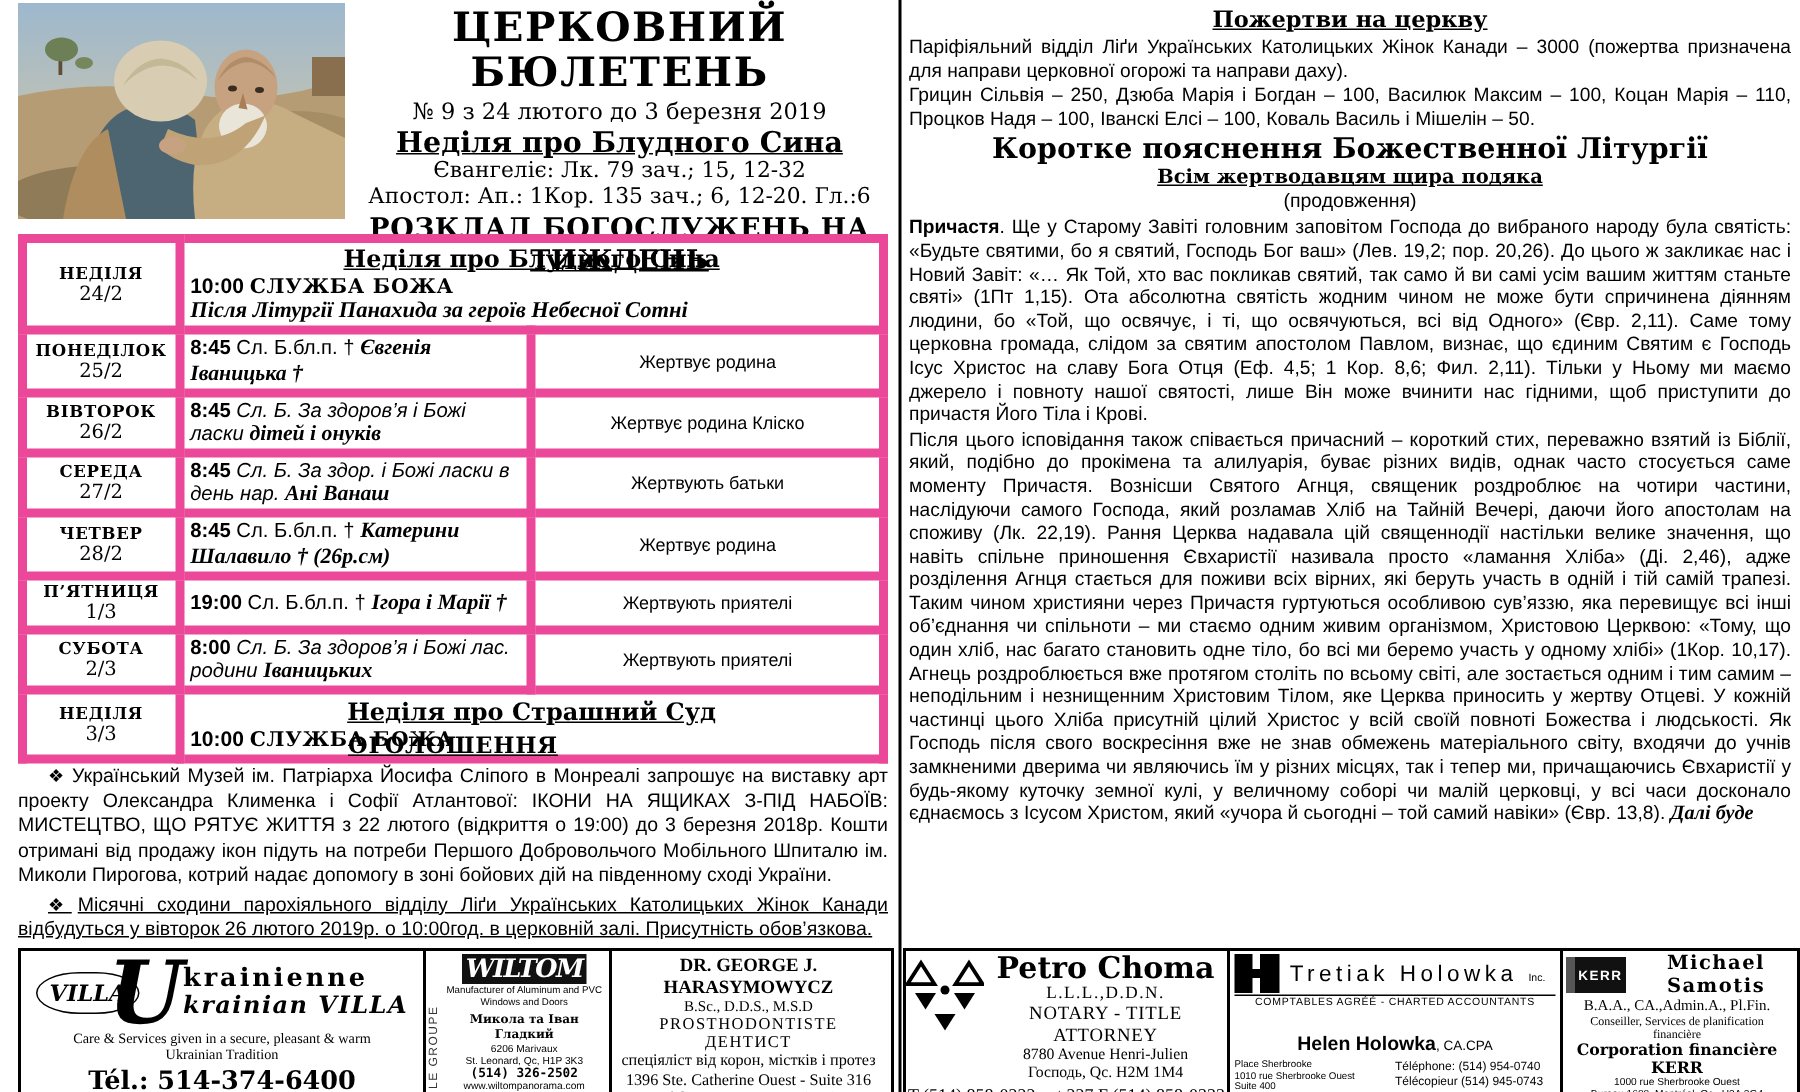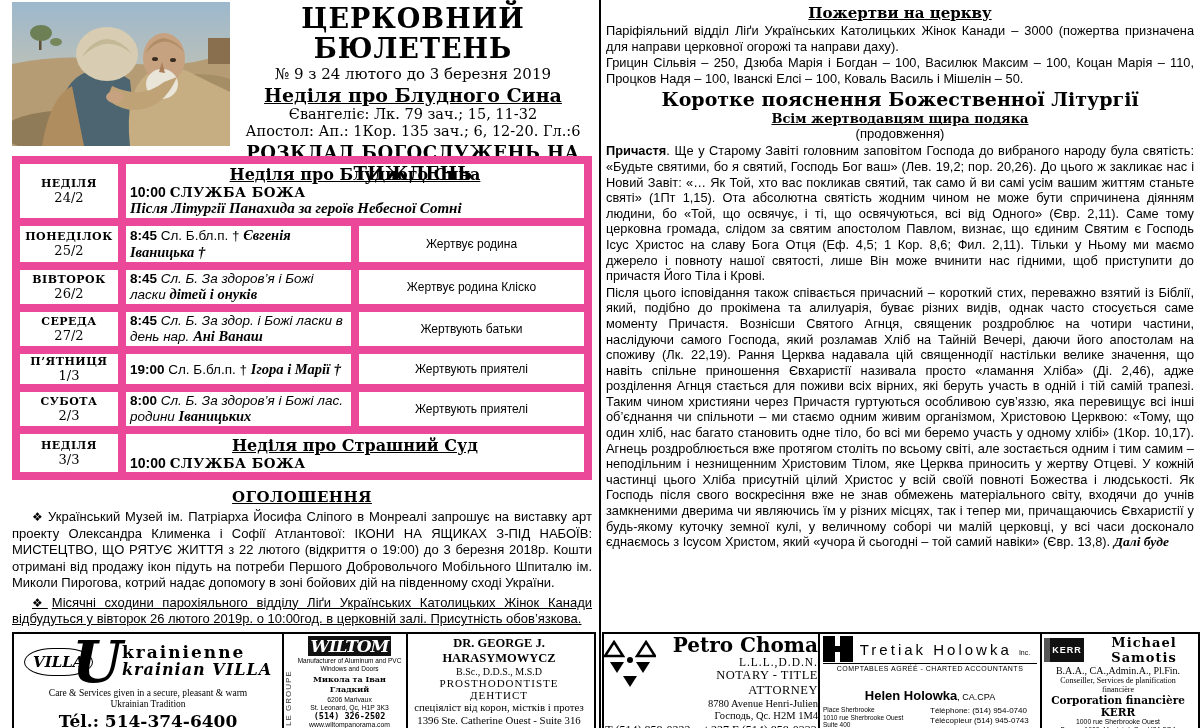--- a/index.html
+++ b/index.html
@@ -12,21 +12,21 @@
   .titleblock{position:absolute;left:232px;top:0px;width:362px;text-align:center;}
   .orn{font-family:"DejaVu Serif",serif;font-weight:bold;}
   .h-title{font-size:27px;letter-spacing:1px;line-height:30px;margin-top:4px;}
   .h-issue{font-family:"DejaVu Serif",serif;font-size:15px;margin-top:1px;}
   .h-sunday{font-size:19px;text-decoration:underline;margin-top:1px;}
   .h-gospel,.h-apostle{font-family:"DejaVu Serif",serif;font-size:14.5px;line-height:17px;}
   .h-sched{font-size:18px;text-decoration:underline;margin-top:2px;letter-spacing:0.5px;}
 
   
   table.sched{position:absolute;left:12px;top:156px;width:580px;border-collapse:collapse;table-layout:fixed;}
-  table.sched td{border:8px solid #ec4899;padding:1px 4px;vertical-align:middle;}
+  table.sched td{border:6px solid #ec4899;padding:1px 4px;vertical-align:middle;}
   td.day{width:74px;text-align:center;}
   td.svc{width:380px;}
   td.donor{width:104px;text-align:center;font-size:12px;line-height:14px;}
   .dayname{font-family:"DejaVu Serif",serif;font-weight:bold;font-size:11px;letter-spacing:0.5px;}
   .daydate{font-family:"DejaVu Serif",serif;font-size:13px;}
   .r0{height:58px;}.r1{height:32px;}.r2{height:38px;}.r3{height:38px;}
   .r4{height:38px;}.r5{height:23px;}.r6{height:34px;}.r7{height:46px;}
   .sun-head{text-align:center;font-family:"DejaVu Serif",serif;font-weight:bold;font-size:16px;text-decoration:underline;}
   .sun-line{font-size:14px;}
   .sun-line .t{font-weight:bold;}
@@ -84,21 +84,21 @@
 
   
   .dent{text-align:center;font-family:"Liberation Serif",serif;padding-top:2px;}
   .dent-name{font-weight:bold;font-size:12.5px;}
   .dent-deg{font-size:10px;}
   .dent-t1,.dent-t2{font-size:11px;letter-spacing:1px;}
   .dent-sp,.dent-addr,.dent-city{font-size:10.8px;line-height:12.5px;}
 
   
   .choma{text-align:center;padding-top:1px;}
-  .choma-flex{display:flex;align-items:flex-start;text-align:right;}
+  .choma-flex{display:flex;align-items:flex-start;}
   .choma-logo{width:52px;height:50px;flex:0 0 52px;padding-top:3px;}
   .choma-main{flex:1;}
   .choma-name{font-family:"DejaVu Serif",serif;font-weight:bold;font-size:20px;line-height:21px;}
   .choma-deg{font-family:"Liberation Serif",serif;font-size:11.5px;letter-spacing:1px;}
   .choma-role{font-family:"Liberation Serif",serif;font-size:12.5px;letter-spacing:0.5px;}
   .choma-addr{font-family:"Liberation Serif",serif;font-size:10.5px;line-height:12px;}
   .choma-phones{font-family:"Liberation Serif",serif;font-size:12px;margin-top:1px;}
 
   
   .tret{padding:2px 3px;}
@@ -164,21 +164,21 @@
     <ellipse cx="161" cy="58" rx="3" ry="2" fill="#3a2c20"></ellipse>
     <path d="M150,60 L147,70 L153,71 Z" fill="#a87d57"></path>
     <path d="M165,75 Q150,110 118,108 Q100,104 95,96 L100,84 Q130,98 152,80 Z" fill="#bfa276"></path>
     <ellipse cx="103" cy="95" rx="9" ry="6" fill="#c7a281"></ellipse>
   </svg>
 
   <div class="titleblock">
     <div class="orn h-title">ЦЕРКОВНИЙ БЮЛЕТЕНЬ</div>
     <div class="h-issue">№ 9  з 24 лютого до 3 березня 2019</div>
     <div class="orn h-sunday">Неділя про Блудного Сина</div>
-    <div class="h-gospel">Євангеліє: Лк. 79 зач.; 15, 11-32</div>
+    <div class="h-gospel">Євангеліє: Лк. 79 зач.; 15, 12-32</div>
     <div class="h-apostle">Апостол: Ап.: 1Кор. 135 зач.; 6, 12-20. Гл.:6</div>
     <div class="orn h-sched">РОЗКЛАД БОГОСЛУЖЕНЬ НА ТИЖДЕНЬ</div>
   </div>
 
   <table class="sched">
     <tbody>
         <tr class="r0">
       <td class="day">
         <div class="dayname">НЕДІЛЯ</div>
         <div class="daydate">24/2</div>
@@ -211,20 +211,30 @@
     </tr>
     <tr class="r3">
       <td class="day">
         <div class="dayname">СЕРЕДА</div>
         <div class="daydate">27/2</div>
       </td>
       <td class="svc">
         <div class="svc-line itmid"><span class="t">8:45</span> <span class="mid">Сл. Б. За здор. і Божі ласки в день нар. </span><span class="nm">Ані Ванаш</span><span class="sfx"></span></div>
       </td>
       <td class="donor">Жертвують батьки</td>
+    </tr>
+    <tr class="r4">
+      <td class="day">
+        <div class="dayname">ЧЕТВЕР</div>
+        <div class="daydate">28/2</div>
+      </td>
+      <td class="svc">
+        <div class="svc-line"><span class="t">8:45</span> <span class="mid">Сл. Б.бл.п. † </span><span class="nm">Катерини Шалавило</span><span class="sfx"> † (26р.см)</span></div>
+      </td>
+      <td class="donor">Жертвує родина</td>
     </tr>
     <tr class="r5">
       <td class="day">
         <div class="dayname">П’ЯТНИЦЯ</div>
         <div class="daydate">1/3</div>
       </td>
       <td class="svc">
         <div class="svc-line"><span class="t">19:00</span> <span class="mid">Сл. Б.бл.п. † </span><span class="nm">Ігора і Марії</span><span class="sfx"> †</span></div>
       </td>
       <td class="donor">Жертвують приятелі</td>

